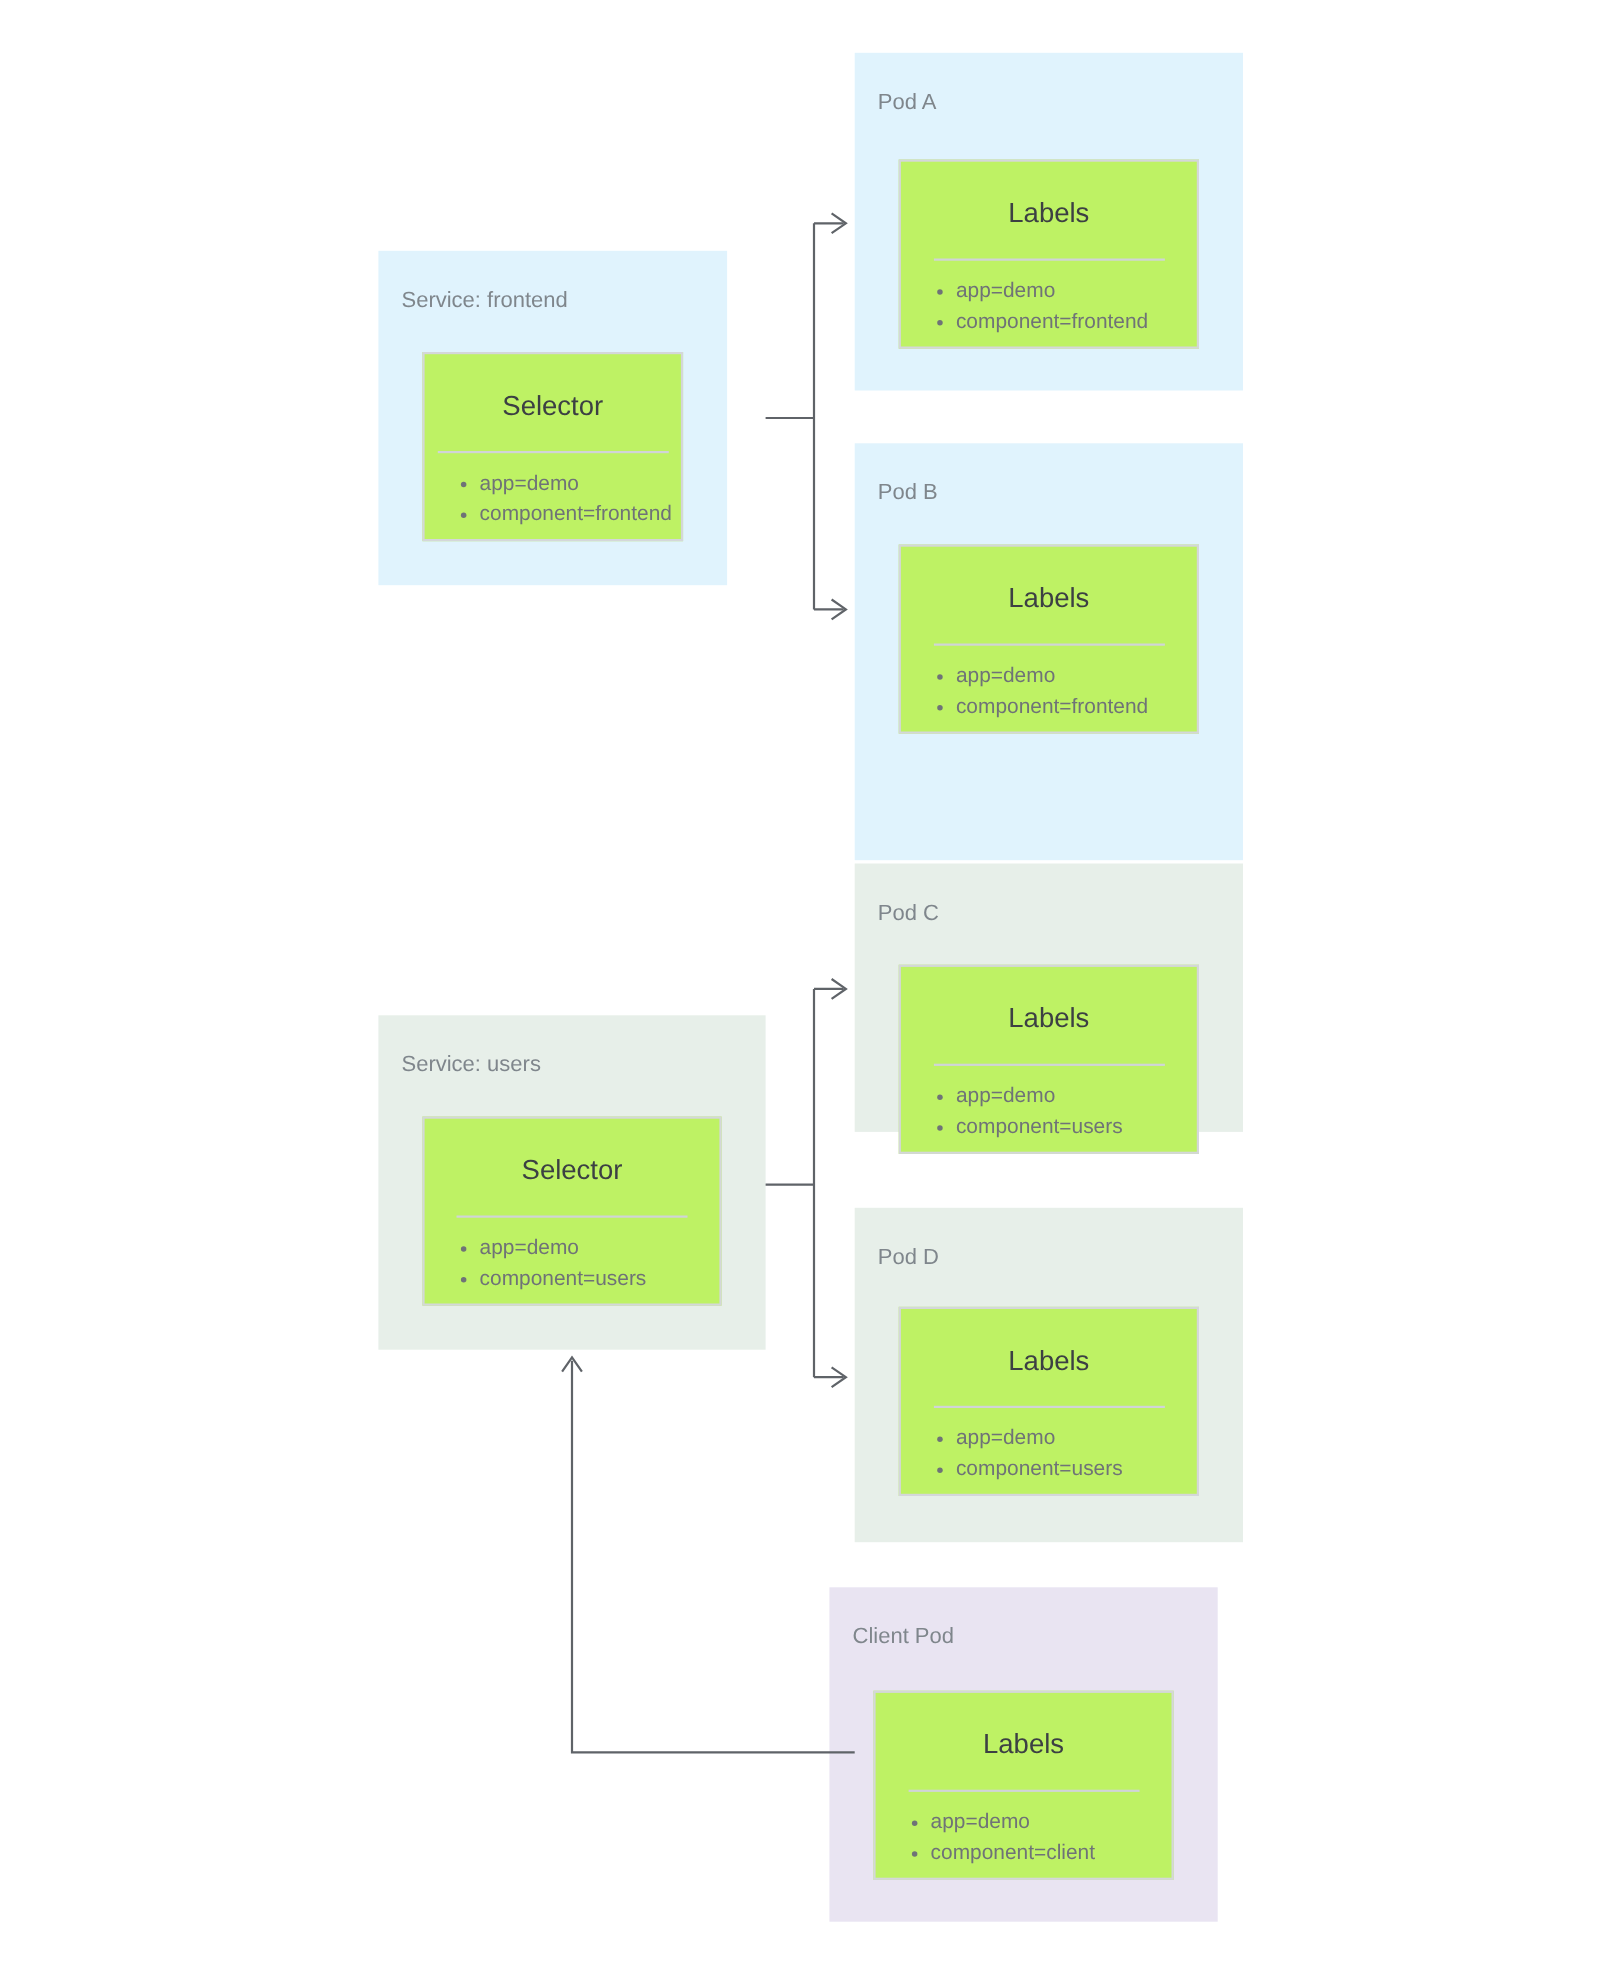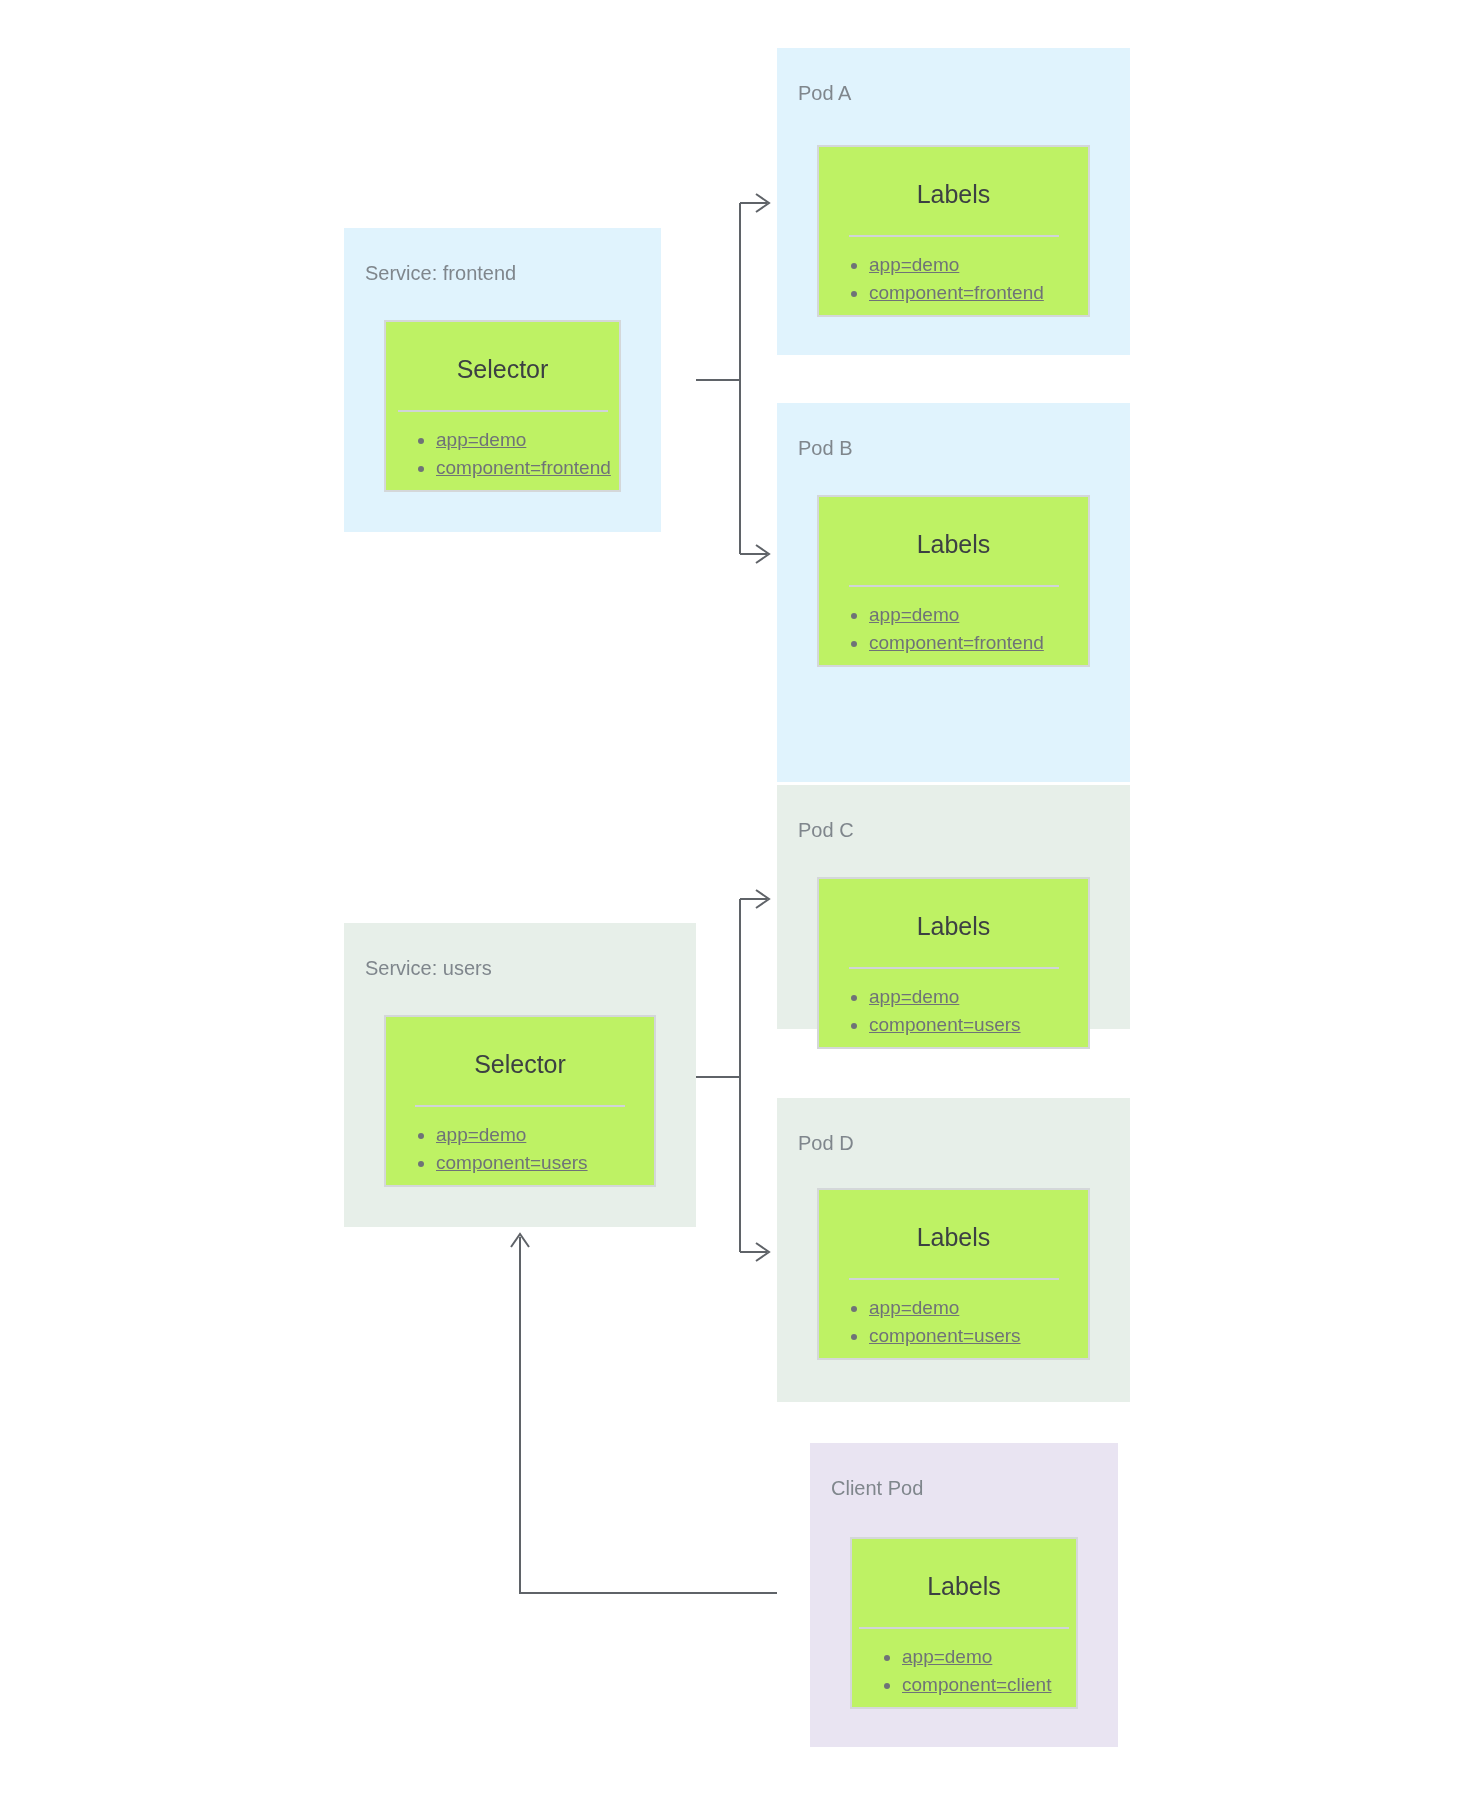--- a/index.html
+++ b/index.html
@@ -13,21 +13,21 @@
   .canvas{position:relative;width:1472px;height:1800px;background:var(--canvas_bg);overflow:hidden;}
   .node{position:absolute;box-sizing:border-box;padding-left:28px;}
   .node.blue{background:var(--blue);}
   .node.green{background:var(--green);}
   .node.purple{background:var(--purple);}
   .node-label{position:absolute;left:21px;top:32px;font-size:20px;line-height:26px;color:var(--label_text);white-space:nowrap;}
   .card{position:absolute;left:40px;right:40px;top:92px;height:172px;background:#bef264;border:2px solid var(--card_border);box-sizing:border-box;}
   .card-title{margin:30px 0 0 0;text-align:center;font-size:25px;line-height:34px;color:var(--title_text);}
   .divider{width:210px;height:0;margin:24px auto 14px auto;border-top:2px solid var(--divider);}
   .items{margin:0;padding:0 10px 0 50px;list-style:disc;color:var(--item_text);font-size:19px;line-height:28px;}
-  .items li{color:var(--item_text);text-decoration:underline;}
+  .items li{color:var(--item_text);}
   svg.edges{position:absolute;left:0;top:0;pointer-events:none;}
   svg.edges path{stroke:var(--arrow);stroke-width:2;fill:none;}
 </style>
 </head>
 <body>
 
 <div class="canvas">
 
   <div class="node blue" style="left:344px;top:228px;width:317px;height:304px">
     <div class="node-label">Service: frontend</div>
@@ -94,21 +94,21 @@
     <div class="card" style="top:90px">
       <div class="card-title">Labels</div>
       <div class="divider"></div>
       <ul class="items">
         <li>app=demo</li>
         <li>component=users</li>
       </ul>
     </div>
   </div>
 
-  <div class="node purple" style="left:810px;top:1443px;width:308px;height:304px">
+  <div class="node purple" style="left:754px;top:1443px;width:353px;height:304px">
     <div class="node-label">Client Pod</div>
     <div class="card" style="top:94px">
       <div class="card-title">Labels</div>
       <div class="divider"></div>
       <ul class="items">
         <li>app=demo</li>
         <li>component=client</li>
       </ul>
     </div>
   </div>

